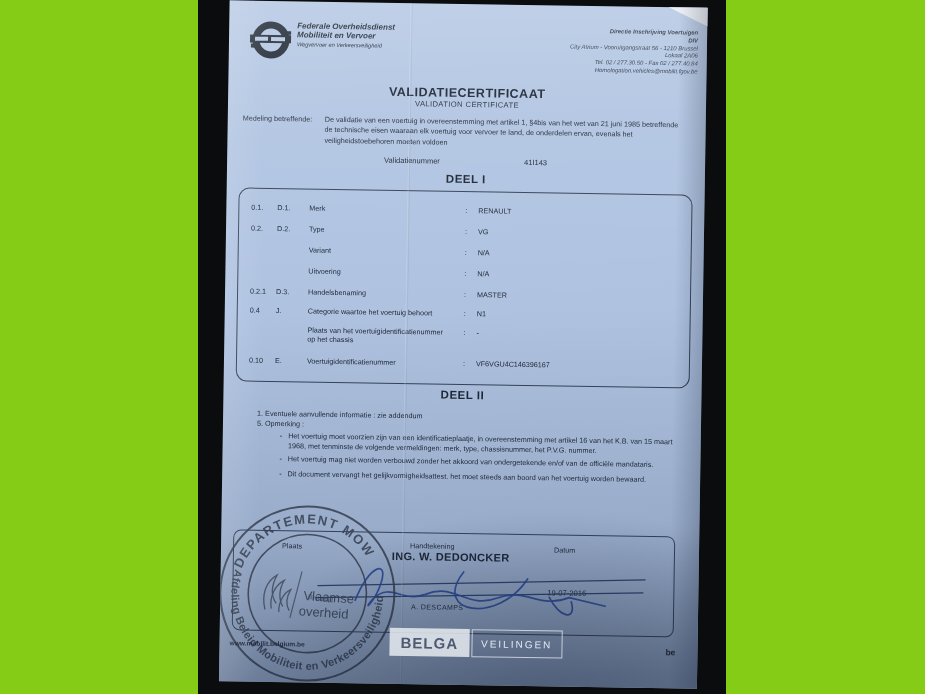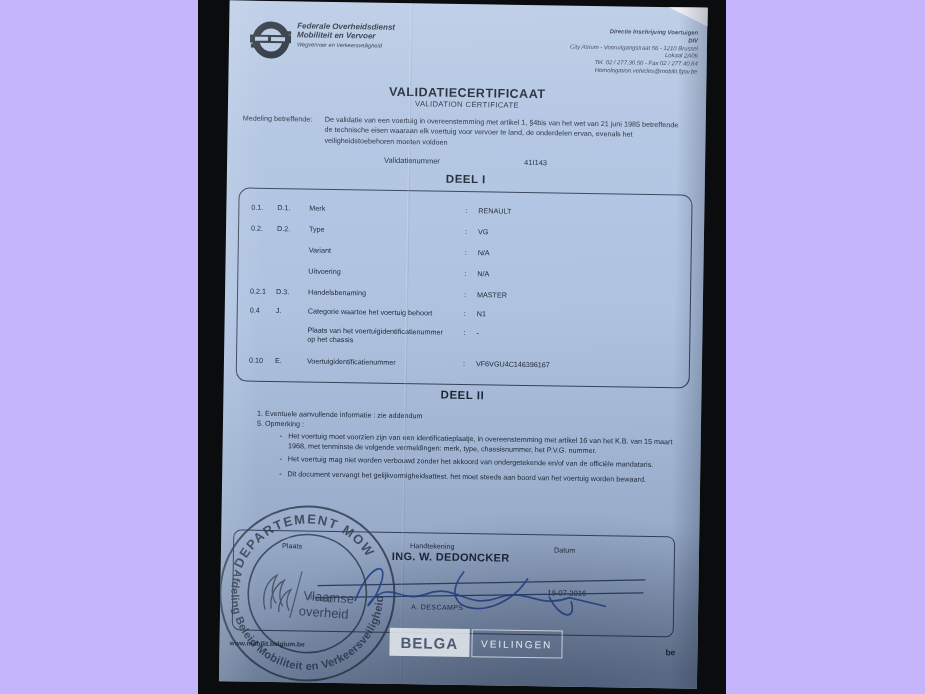--- a/index.html
+++ b/index.html
@@ -1,18 +1,18 @@
 <!DOCTYPE html>
 <html><head>
 <meta charset="utf-8">
 <style>
   html,body{margin:0;padding:0;}
   body{width:925px;height:694px;background:#ffffff;overflow:hidden;
        font-family:"Liberation Sans", sans-serif;}
-  .scene{position:relative;width:925px;height:694px;background:#c4b5fd;}
+  .scene{position:relative;width:925px;height:694px;background:#84cc16;}
   .backdrop{position:absolute;left:198px;top:0;width:528px;height:694px;background:#0b0c0e;}
   .paper{position:absolute;left:228px;top:4px;width:478px;height:681px;
          background:#afc3e1;transform:rotate(0.9deg);transform-origin:50% 15%;
          overflow:hidden;}
   .paper::after{content:"";position:absolute;inset:0;z-index:5;pointer-events:none;
      background:
        radial-gradient(120% 60% at 70% 110%, rgba(22,33,56,0.45), rgba(22,33,56,0) 60%),
        linear-gradient(to right, rgba(255,255,255,0.10), rgba(255,255,255,0) 8%, rgba(255,255,255,0) 94%, rgba(18,28,48,0.22)),
        linear-gradient(178deg, rgba(255,255,255,0.22) 0%, rgba(255,255,255,0.07) 20%,
                        rgba(255,255,255,0) 45%, rgba(38,56,88,0.16) 76%, rgba(22,35,60,0.42) 98%);}

